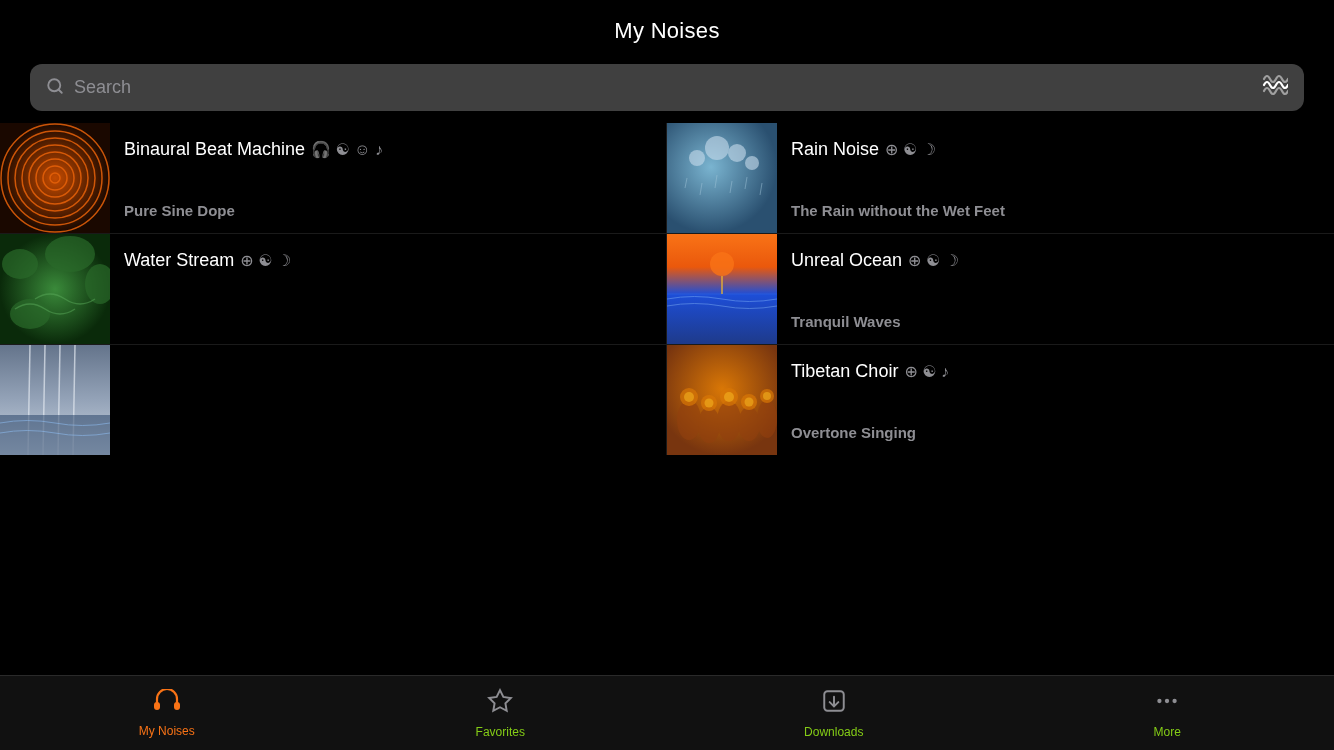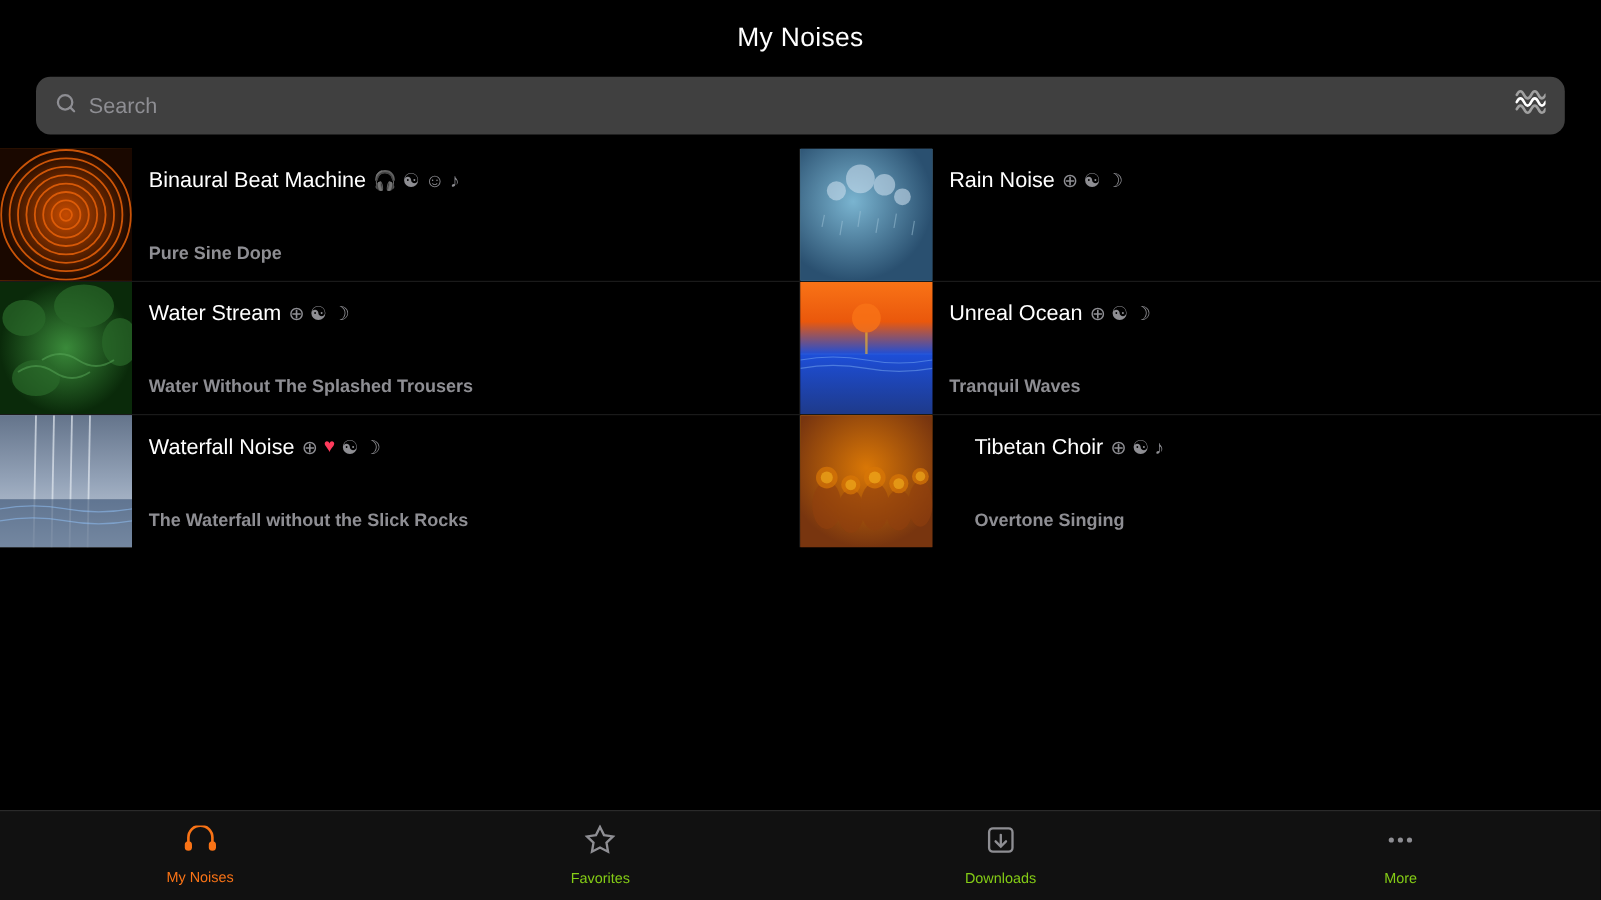--- a/index.html
+++ b/index.html
@@ -284,20 +284,21 @@
           <line x1="80" y1="54" x2="78" y2="66"></line>
           <line x1="95" y1="60" x2="93" y2="72"></line>
         </g>
       </svg>
     </div>
     <div class="noise-info">
       <div class="noise-title-row">
         <span class="noise-title">Rain Noise</span>
         <span class="noise-icons" style="color:#8e8e93; font-size:16px;">⊕ ☯ ☽</span>
       </div>
+      <div class="noise-subtitle">The Rain without the Wet Feet</div>
     </div>
   </div>
 
   <div class="noise-item">
     <div class="thumb-water">
       <svg width="110" height="110" viewBox="0 0 110 110">
         <defs>
           <radialGradient id="waterbg" cx="50%" cy="50%" r="50%">
             <stop offset="0%" stop-color="#3a8a3a"></stop>
             <stop offset="100%" stop-color="#0a2a0a"></stop>
@@ -314,21 +315,20 @@
           <path d="M35,65 Q50,55 65,65 Q80,75 95,65"></path>
           <path d="M15,75 Q30,65 45,75 Q60,85 75,75"></path>
         </g>
       </svg>
     </div>
     <div class="noise-info">
       <div class="noise-title-row">
         <span class="noise-title">Water Stream</span>
         <span class="noise-icons" style="color:#8e8e93; font-size:16px;">⊕ ☯ ☽</span>
       </div>
-      <div class="noise-subtitle">Water Without The Splashed Trousers</div>
     </div>
   </div>
 
   <div class="noise-item">
     <div class="thumb-ocean">
       <svg width="110" height="110" viewBox="0 0 110 110">
         <defs>
           <linearGradient id="oceanbg" x1="0" y1="0" x2="0" y2="1">
             <stop offset="0%" stop-color="#f97316"></stop>
             <stop offset="30%" stop-color="#ea580c"></stop>
@@ -374,30 +374,23 @@
           <line x1="60" y1="0" x2="58" y2="110"></line>
           <line x1="75" y1="0" x2="73" y2="110"></line>
         </g>
         <rect x="0" y="70" width="110" height="40" fill="#1e3a5f" opacity="0.5"></rect>
         <g stroke="#93c5fd" stroke-width="1" fill="none" opacity="0.5">
           <path d="M0,78 Q27,73 55,78 Q82,83 110,78"></path>
           <path d="M0,88 Q27,83 55,88 Q82,93 110,88"></path>
         </g>
       </svg>
     </div>
-    <div class="noise-info">
-      <div class="noise-title-row">
-        <span class="noise-title">Waterfall Noise</span>
-        <span class="noise-icons" style="color:#8e8e93; font-size:16px;">⊕ <span style="color:#ff3b5c">♥</span> ☯ ☽</span>
-      </div>
-      <div class="noise-subtitle">The Waterfall without the Slick Rocks</div>
-    </div>
-  </div>
-
-  <div class="noise-item" style="border-bottom:none;gap:21px;">
+  </div>
+
+  <div class="noise-item" style="border-bottom:none;">
     <div class="thumb-tibetan">
       <svg width="110" height="110" viewBox="0 0 110 110">
         <defs>
           <radialGradient id="tibbg" cx="50%" cy="40%" r="60%">
             <stop offset="0%" stop-color="#d97706"></stop>
             <stop offset="100%" stop-color="#78350f"></stop>
           </radialGradient>
         </defs>
         <rect width="110" height="110" fill="url(#tibbg)"></rect>
 

